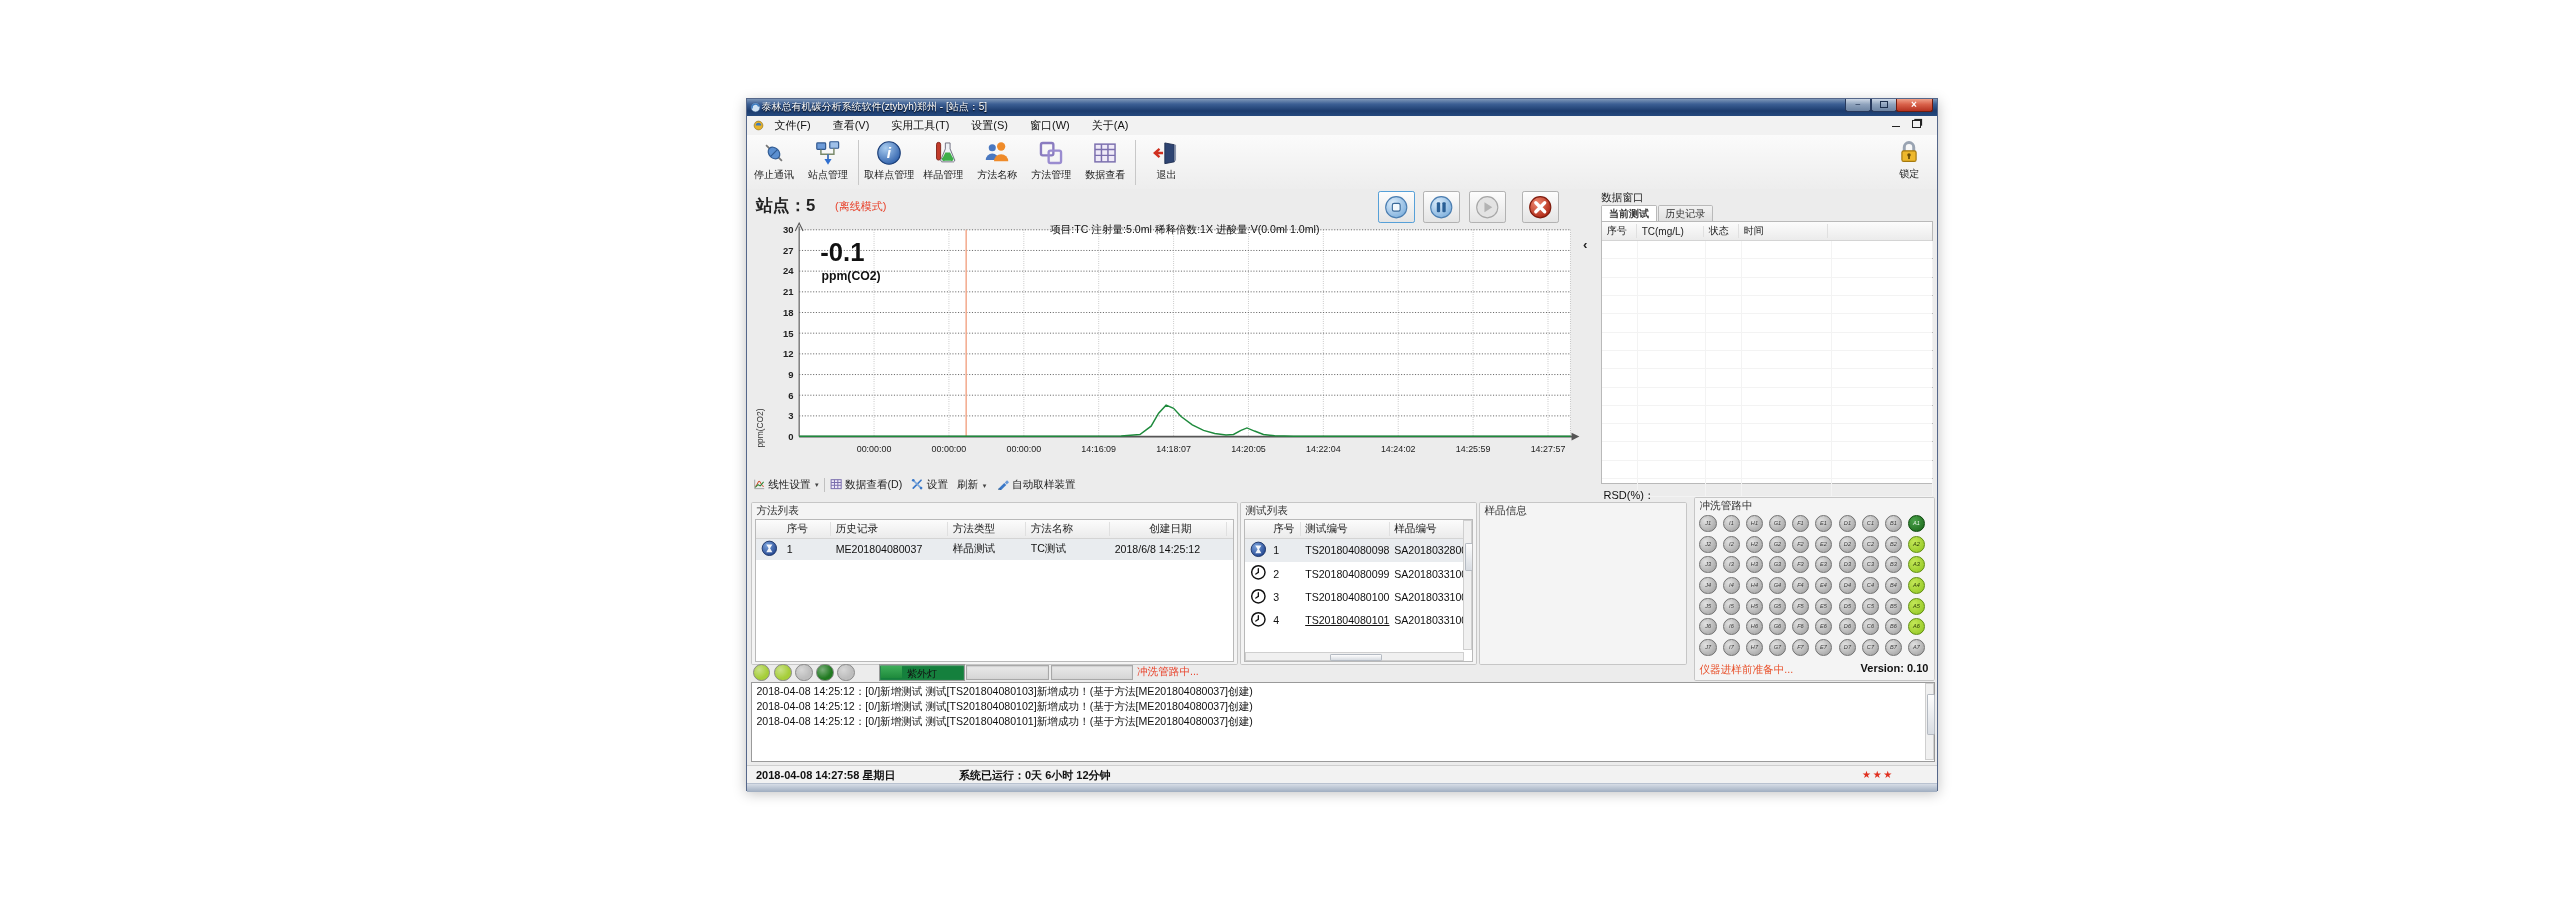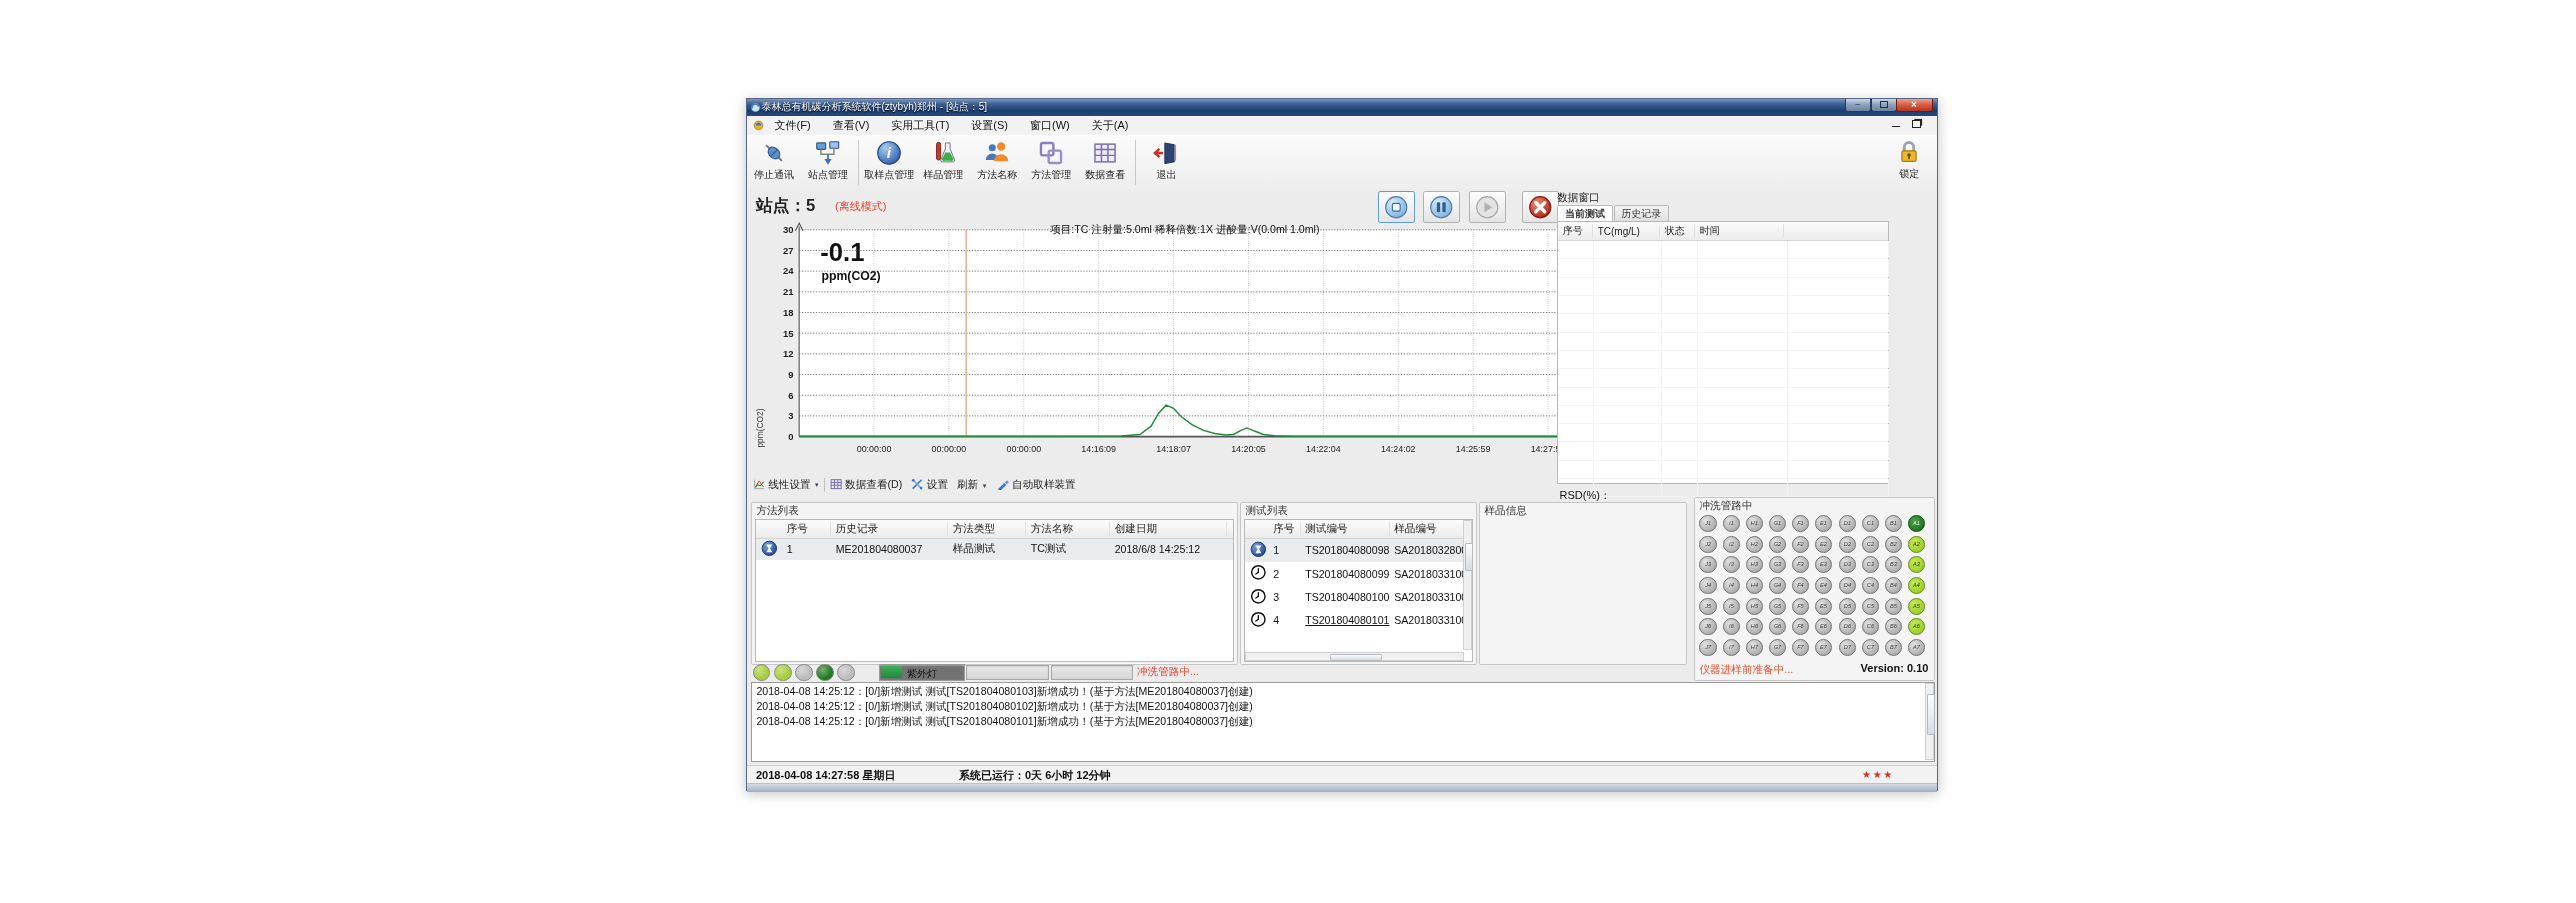--- a/index.html
+++ b/index.html
@@ -51,21 +51,21 @@
     border-bottom:0.6px solid #d4d4d4;font-size:10.6px;color:#222;align-items:center;}
   .tbl-head>div{border-right:0.6px solid #e0e0e0;padding-left:4.5px;box-sizing:border-box;}
   .tbl-row{display:flex;height:21px;font-size:10.6px;color:#111;align-items:center;}
   .tbl-row.sel{background:#e9ecef;}
   .tbl-row>div{padding-left:4.5px;box-sizing:border-box;overflow:hidden;white-space:nowrap;}
   
   .sb{background:#f0f0f0;border:0.6px solid #cfcfcf;box-sizing:border-box;}
   .sb-thumb{background:linear-gradient(180deg,#fdfdfd,#d8dce2);border:0.6px solid #b4bac2;border-radius:1.1px;}
   
   .led{width:15.6px;height:15.6px;border-radius:50%;border:1.1px solid #8a8a8a;}
-  .uvbox{border:0.6px solid #9a9a9a;background:#737373;height:14.5px;box-shadow:inset 0 0.6px 1.1px #bbb;}
+  .uvbox{border:0.6px solid #9a9a9a;background:#15803d;height:14.5px;box-shadow:inset 0 0.6px 1.1px #bbb;}
   .pbar{border:0.6px solid #a8a8a8;background:linear-gradient(180deg,#e9e9e9,#d6d6d6);height:13.4px;
     box-shadow:inset 0 0.6px 1.1px #bbb;}
   
   .tab{display:inline-block;font-size:10px;padding:1.7px 6.7px;border:0.6px solid #b9b9b9;
     background:linear-gradient(180deg,#f2f2f2,#dedede);color:#333;margin-right:1.1px;border-radius:1.7px 1.7px 0 0;}
   .tab.active{background:#fff;border-bottom:0.6px solid #fff;font-weight:bold;}
   .log{font-size:10.6px;line-height:15px;color:#111;padding:1.1px 4.5px;white-space:nowrap;overflow:hidden;}
   .statusbar{left:0;top:666px;width:1190px;height:18px;background:#f2f2f2;border-top:0.6px solid #cfcfcf;
     font-size:11px;color:#111;}
   .win-bottom{left:0;top:684px;width:1190px;height:7.8px;
@@ -341,21 +341,21 @@
 
       <div class="panel abs" style="left:3.9px;top:313px;width:485px;height:161px">
         <div class="panel-label">方法列表</div>
         <div class="whitebox" style="left:3.3px;top:15.6px;width:477px;height:141px;overflow:hidden" id="method-table">
             <div class="tbl-head">
               <div style="width: 26px; flex: 0 0 auto;"></div>
               <div style="width: 49px; flex: 0 0 auto;">序号</div>
               <div style="width: 117px; flex: 0 0 auto;">历史记录</div>
               <div style="width: 78px; flex: 0 0 auto;">方法类型</div>
               <div style="width: 84px; flex: 0 0 auto;">方法名称</div>
-              <div style="width: 117px; flex: 0 0 auto;">创建日期</div>
+              <div style="width: 117px; flex: 0 0 auto; text-align: center;">创建日期</div>
             </div>
             <div class="tbl-row sel" style="height: 21px;">
               <div style="width: 26px; flex: 0 0 auto;"><svg width="16.7" height="16.7" viewBox="0 0 30 30">
                   <defs>
                     <radialGradient id="bz" cx="35%" cy="30%" r="80%">
                       <stop offset="0" stop-color="#7aa2dc"></stop>
                       <stop offset="1" stop-color="#1c3f8a"></stop>
                     </radialGradient>
                   </defs>
                   <circle cx="15" cy="15" r="13" fill="url(#bz)" stroke="#122a5e" stroke-width="1.5"></circle>
@@ -505,21 +505,21 @@
             <div style="position: absolute; left: 117px; top: 125px; width: 17.3px; height: 17.3px; border-radius: 50%; box-sizing: border-box; display: flex; align-items: center; justify-content: center; font-size: 5.6px; font-style: italic; background: radial-gradient(circle at 35% 32%, rgb(226, 226, 226), rgb(154, 154, 154)); border: 1.1px solid rgb(113, 113, 113); color: rgb(58, 58, 58);">E7</div>
             <div style="position: absolute; left: 141px; top: 125px; width: 17.3px; height: 17.3px; border-radius: 50%; box-sizing: border-box; display: flex; align-items: center; justify-content: center; font-size: 5.6px; font-style: italic; background: radial-gradient(circle at 35% 32%, rgb(226, 226, 226), rgb(154, 154, 154)); border: 1.1px solid rgb(113, 113, 113); color: rgb(58, 58, 58);">D7</div>
             <div style="position: absolute; left: 164px; top: 125px; width: 17.3px; height: 17.3px; border-radius: 50%; box-sizing: border-box; display: flex; align-items: center; justify-content: center; font-size: 5.6px; font-style: italic; background: radial-gradient(circle at 35% 32%, rgb(226, 226, 226), rgb(154, 154, 154)); border: 1.1px solid rgb(113, 113, 113); color: rgb(58, 58, 58);">C7</div>
             <div style="position: absolute; left: 187px; top: 125px; width: 17.3px; height: 17.3px; border-radius: 50%; box-sizing: border-box; display: flex; align-items: center; justify-content: center; font-size: 5.6px; font-style: italic; background: radial-gradient(circle at 35% 32%, rgb(226, 226, 226), rgb(154, 154, 154)); border: 1.1px solid rgb(113, 113, 113); color: rgb(58, 58, 58);">B7</div>
             <div style="position: absolute; left: 210px; top: 125px; width: 17.3px; height: 17.3px; border-radius: 50%; box-sizing: border-box; display: flex; align-items: center; justify-content: center; font-size: 5.6px; font-style: italic; background: radial-gradient(circle at 35% 32%, rgb(226, 226, 226), rgb(154, 154, 154)); border: 1.1px solid rgb(113, 113, 113); color: rgb(58, 58, 58);">A7</div>
           </div>
         <div class="abs" style="left:4.5px;top:165px;font-size:10.6px;color:#e8502a">仪器进样前准备中...</div>
         <div class="abs" style="right:5.6px;top:164px;font-size:11px;font-weight:bold;color:#111">Version: 0.10</div>
       </div>
 
-      <div class="abs" style="left:808px;top:2.2px;width:336px;height:311px">
+      <div class="abs" style="left:852px;top:2.2px;width:336px;height:311px">
         <div class="abs" style="left:2.2px;top:0;font-size:10.6px;color:#222">数据窗口</div>
         <div class="abs" style="left:2.2px;top:13.4px">
           <span class="tab active">当前测试</span><span class="tab">历史记录</span>
         </div>
         <div class="whitebox" style="left:2.2px;top:30px;width:330px;height:261px" id="dw-table">
             <div class="tbl-head" style="font-size: 10px;">
               <div style="width: 35px; flex: 0 0 auto;">序号</div>
               <div style="width: 67px; flex: 0 0 auto;">TC(mg/L)</div>
               <div style="width: 35px; flex: 0 0 auto;">状态</div>
               <div style="width: 89px; flex: 0 0 auto;">时间</div>

